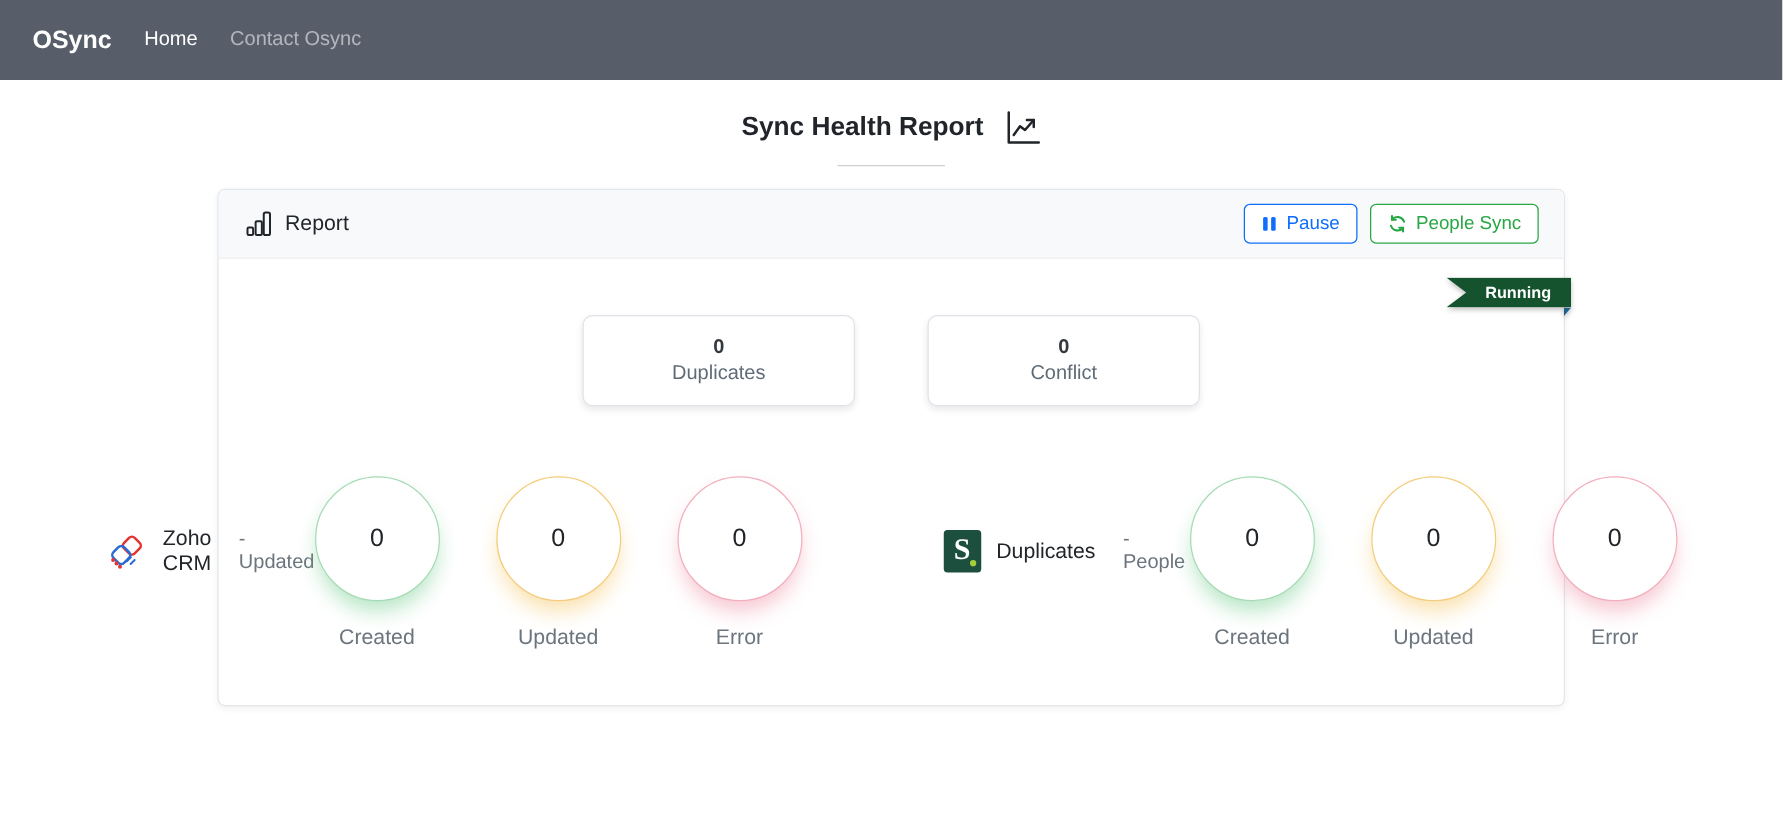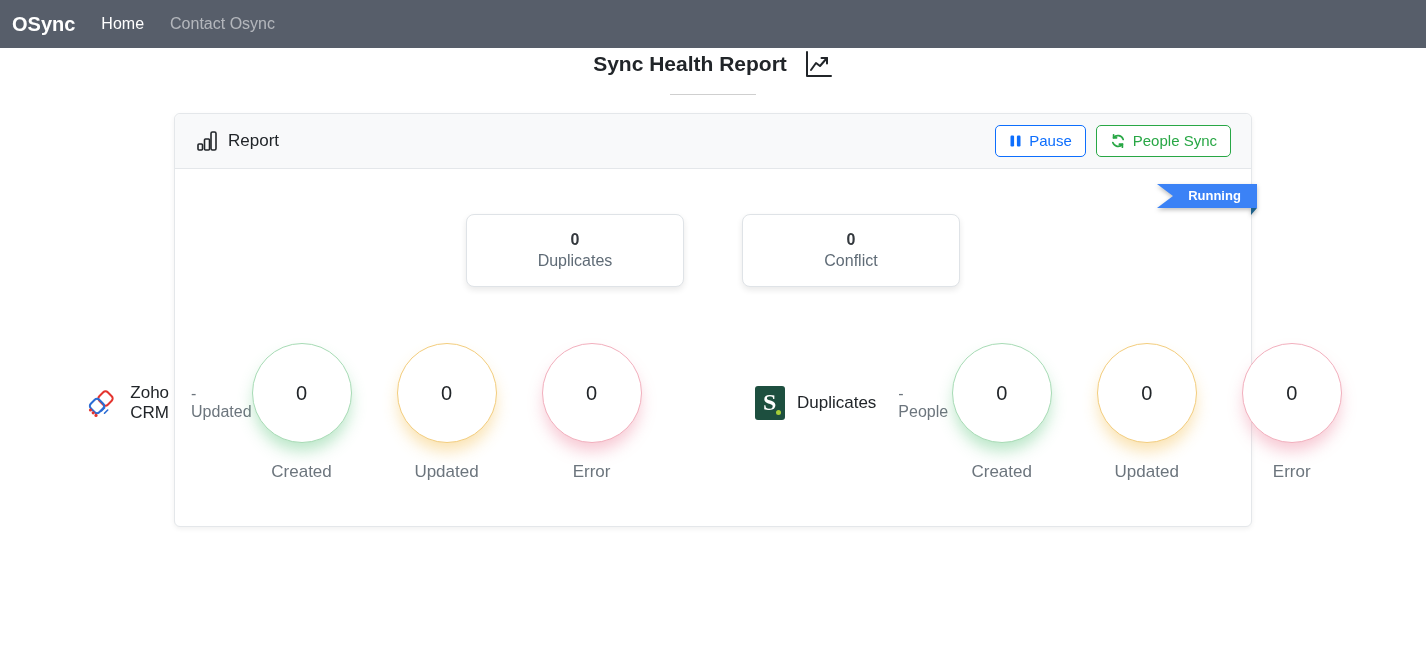--- a/index.html
+++ b/index.html
@@ -1,50 +1,50 @@
 <!DOCTYPE html>
 <html><head>
 <meta charset="utf-8">
 <style>
   * { margin: 0; padding: 0; box-sizing: border-box; }
   html, body { width: 1426px; height: 672px; background: #ffffff;
     font-family: "Liberation Sans", sans-serif; color: #212529; overflow: hidden; }
 
   
-  .navbar { height: 48px; background: #575e6a; display: flex; align-items: center;
-    padding: 0 12px; gap: 26px; }
+  .navbar { height: 64px; background: #575e6a; display: flex; align-items: center;
+    padding: 0 26px; gap: 26px; }
   .brand { color: #ffffff; font-size: 20px; font-weight: 700; cursor: pointer; }
   .nav-links { display: flex; gap: 26px; align-items: flex-end; }
   .nav-link { font-size: 16px; cursor: pointer; }
   .nav-link.active { color: #ffffff; }
   .nav-link.muted { color: rgba(255,255,255,0.55); }
 
   
-  .title-row { display: flex; align-items: center; justify-content: center; gap: 14px; }
+  .title-row { margin-top: 22px; display: flex; align-items: center; justify-content: center; gap: 14px; }
   .page-title { font-size: 21px; font-weight: 700; color: #212529; }
   .title-divider { width: 86px; border: none; border-top: 1px solid #cfcfcf; margin: 14px auto 18px; }
 
   
   .card { width: 1078px; margin: 0 auto; background: #ffffff; border: 1px solid #e4e7ea;
     border-radius: 6px; box-shadow: 0 2px 5px rgba(0,0,0,0.06); }
   .card-header { background: #f8f9fa; border-bottom: 1px solid #e4e7ea; border-radius: 6px 6px 0 0;
     padding: 11px 20px; display: flex; align-items: center; justify-content: space-between; }
   .card-header-left { display: flex; align-items: center; gap: 9px; font-size: 17px; color: #212529; }
   .header-actions { display: flex; gap: 10px; }
   .btn { display: flex; align-items: center; gap: 7px; background: #ffffff; font-size: 15px;
     padding: 6px 13px; border-radius: 5px; cursor: pointer; line-height: 1.2; }
   .btn-pause { color: #0d6efd; border: 1px solid #0d6efd; }
   .btn-force { color: #28a745; border: 1px solid #28a745; }
 
   
   .card-body { position: relative; padding: 45px 0 44px; }
 
   
   .ribbon-wrap { position: absolute; top: 15px; right: -6px; filter: drop-shadow(0 2px 2px rgba(0,0,0,0.25)); }
-  .ribbon { background: #3b82f6; color: #ffffff; font-size: 13px; font-weight: 700;
+  .ribbon { background: #14532d; color: #ffffff; font-size: 13px; font-weight: 700;
     height: 24px; line-height: 24px; padding: 0 13px 0 28px; min-width: 100px; text-align: center;
     clip-path: polygon(0 0, 100% 0, 100% 100%, 0 100%, 16px 50%); }
   .ribbon-fold { position: absolute; right: 0; top: 24px; width: 6px; height: 7px;
     background: #1e618a; clip-path: polygon(0 0, 100% 0, 0 100%); }
 
   
   .summary-row { display: flex; justify-content: center; gap: 58px; }
   .summary-box { width: 218px; height: 73px; background: #ffffff; border: 1px solid #dfe3e7;
     border-radius: 8px; box-shadow: 0 3px 6px rgba(0,0,0,0.09); display: flex; flex-direction: column;
     align-items: center; justify-content: center; gap: 3px; }

